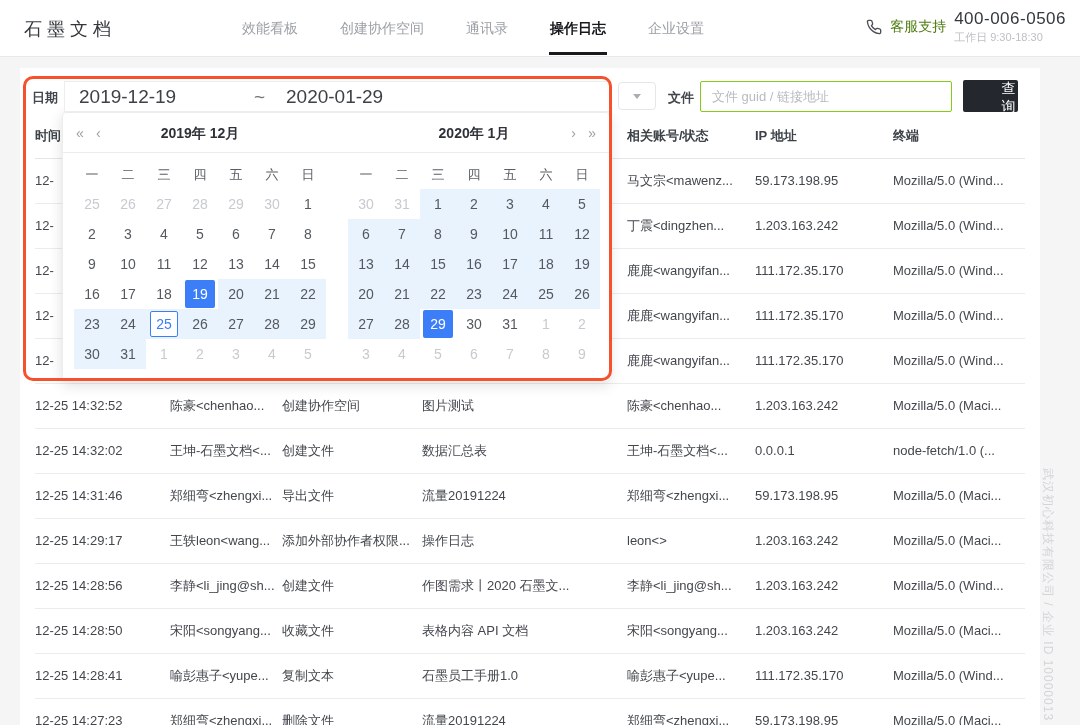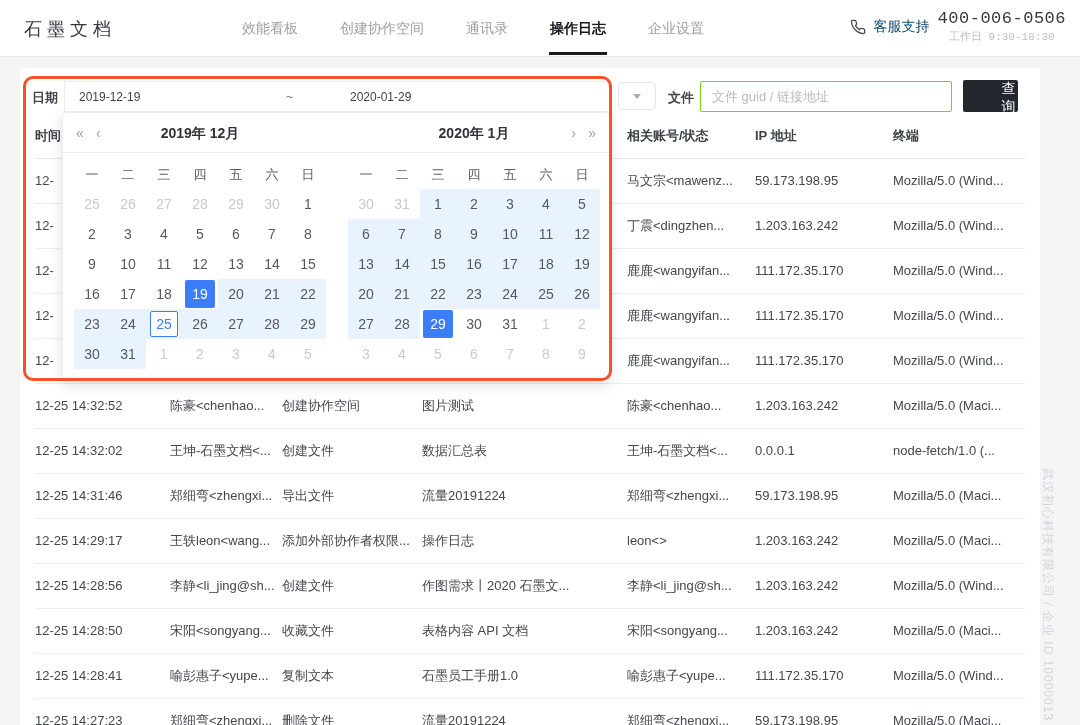--- a/index.html
+++ b/index.html
@@ -7,32 +7,32 @@
   body { background:#f5f5f6; font-family:"Liberation Sans","DejaVu Sans",sans-serif; position:relative; color:#43474d; }
 
   
   .hdr { position:absolute; left:0; top:0; width:1080px; height:57px; background:#fff; border-bottom:1px solid #e9e9ea; z-index:40; }
   .logo { position:absolute; left:24px; top:17px; font-size:18px; letter-spacing:5px; color:#33373c; font-weight:500; }
   .nav { position:absolute; left:242px; top:0; height:57px; display:flex; align-items:stretch; gap:42px; }
   .nav-item { font-size:14px; color:#9ca0a6; line-height:57px; position:relative; cursor:pointer; white-space:nowrap; }
   .nav-item.active { color:#17191d; font-weight:bold; }
   .nav-item.active::after { content:""; position:absolute; left:-1px; right:-1px; bottom:2px; height:3px; background:#17191d; }
   .support { position:absolute; right:14px; top:9px; display:flex; align-items:center; gap:8px; }
-  .support-label { font-size:14px; color:#0c4a6e; }
-  .support-col { text-align:center;font-family:Liberation Mono, monospace; }
+  .support-label { font-size:14px; color:#4d7c0f; }
+  .support-col { text-align:left; }
   .support-phone { font-size:17px; color:#34383e; letter-spacing:0.5px; }
   .support-hours { font-size:11px; color:#bcbfc4; margin-top:1px; }
 
   
   .card { position:absolute; left:20px; top:68px; width:1020px; height:657px; background:#fff; overflow:hidden; }
 
   
   .f-label { position:absolute; font-size:13px; font-weight:bold; color:#43474d; }
   .date-label { left:12px; top:21px; }
-  .date-input { position:absolute; left:44px; top:13px; width:546px; height:31px; background:#fff; border:1px solid #eceded; display:flex; align-items:center; font-size:12px; color:#3e4247; z-index:22;gap:32px; }
+  .date-input { position:absolute; left:44px; top:13px; width:546px; height:31px; background:#fff; border:1px solid #eceded; display:flex; align-items:center; font-size:19px; color:#3e4247; z-index:22; }
   .date-input .d-start { margin-left:14px; width:175px; }
   .date-input .d-sep { color:#70757b; width:12px; }
   .date-input .d-end { margin-left:20px; }
   .mini-dd { position:absolute; left:598px; top:14px; width:38px; height:28px; border:1px solid #e4e6e9; border-radius:4px; background:#fff; display:flex; align-items:center; justify-content:center; cursor:pointer; }
   .caret { width:0; height:0; border-left:4px solid transparent; border-right:4px solid transparent; border-top:5px solid #a9aeb4; }
   .file-label { left:648px; top:21px; }
   .file-input { position:absolute; left:680px; top:13px; width:252px; height:31px; border:1px solid #84cc16; border-radius:2px; font-size:13px; color:#43474d; padding:0 11px; outline:none; font-family:inherit; }
   .file-input::placeholder { color:#b7bbc0; }
   .query-btn { position:absolute; left:943px; top:12px; width:55px; height:32px; background:#24272d; color:#fff; font-size:14px; border:none; border-radius:2px; cursor:pointer; font-family:inherit;padding-left:36px; }
 

